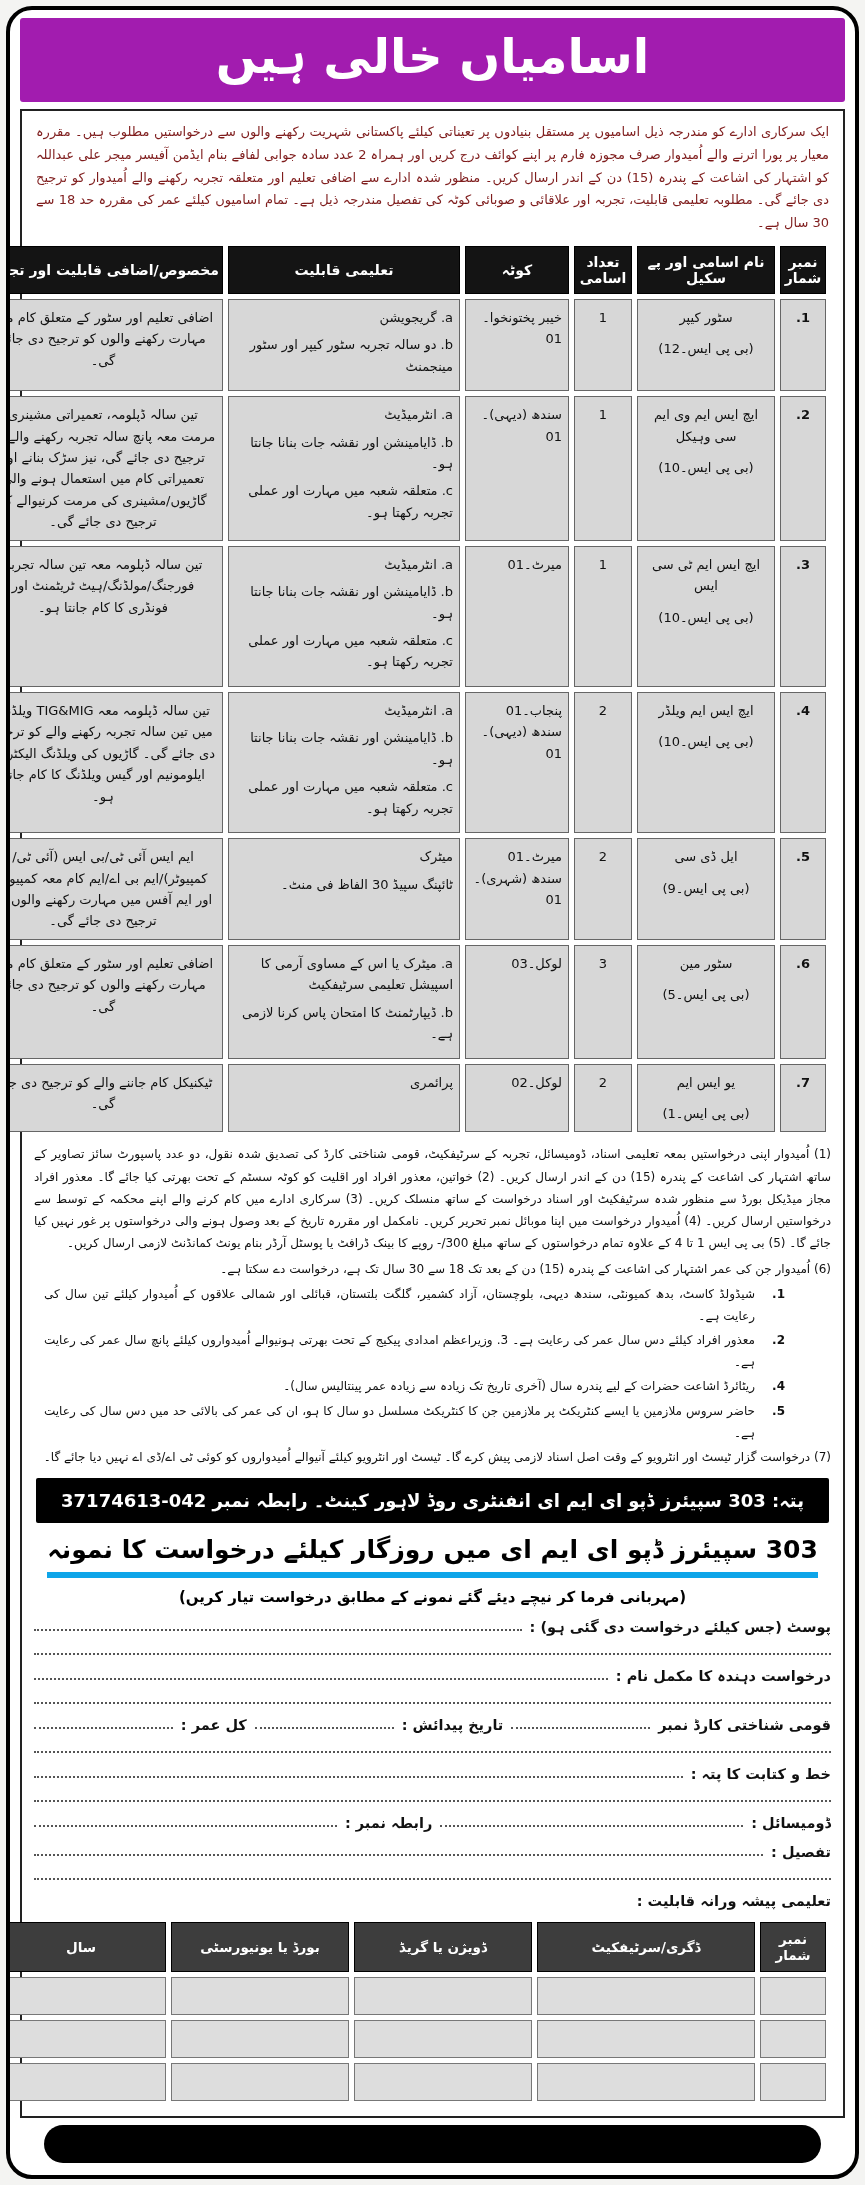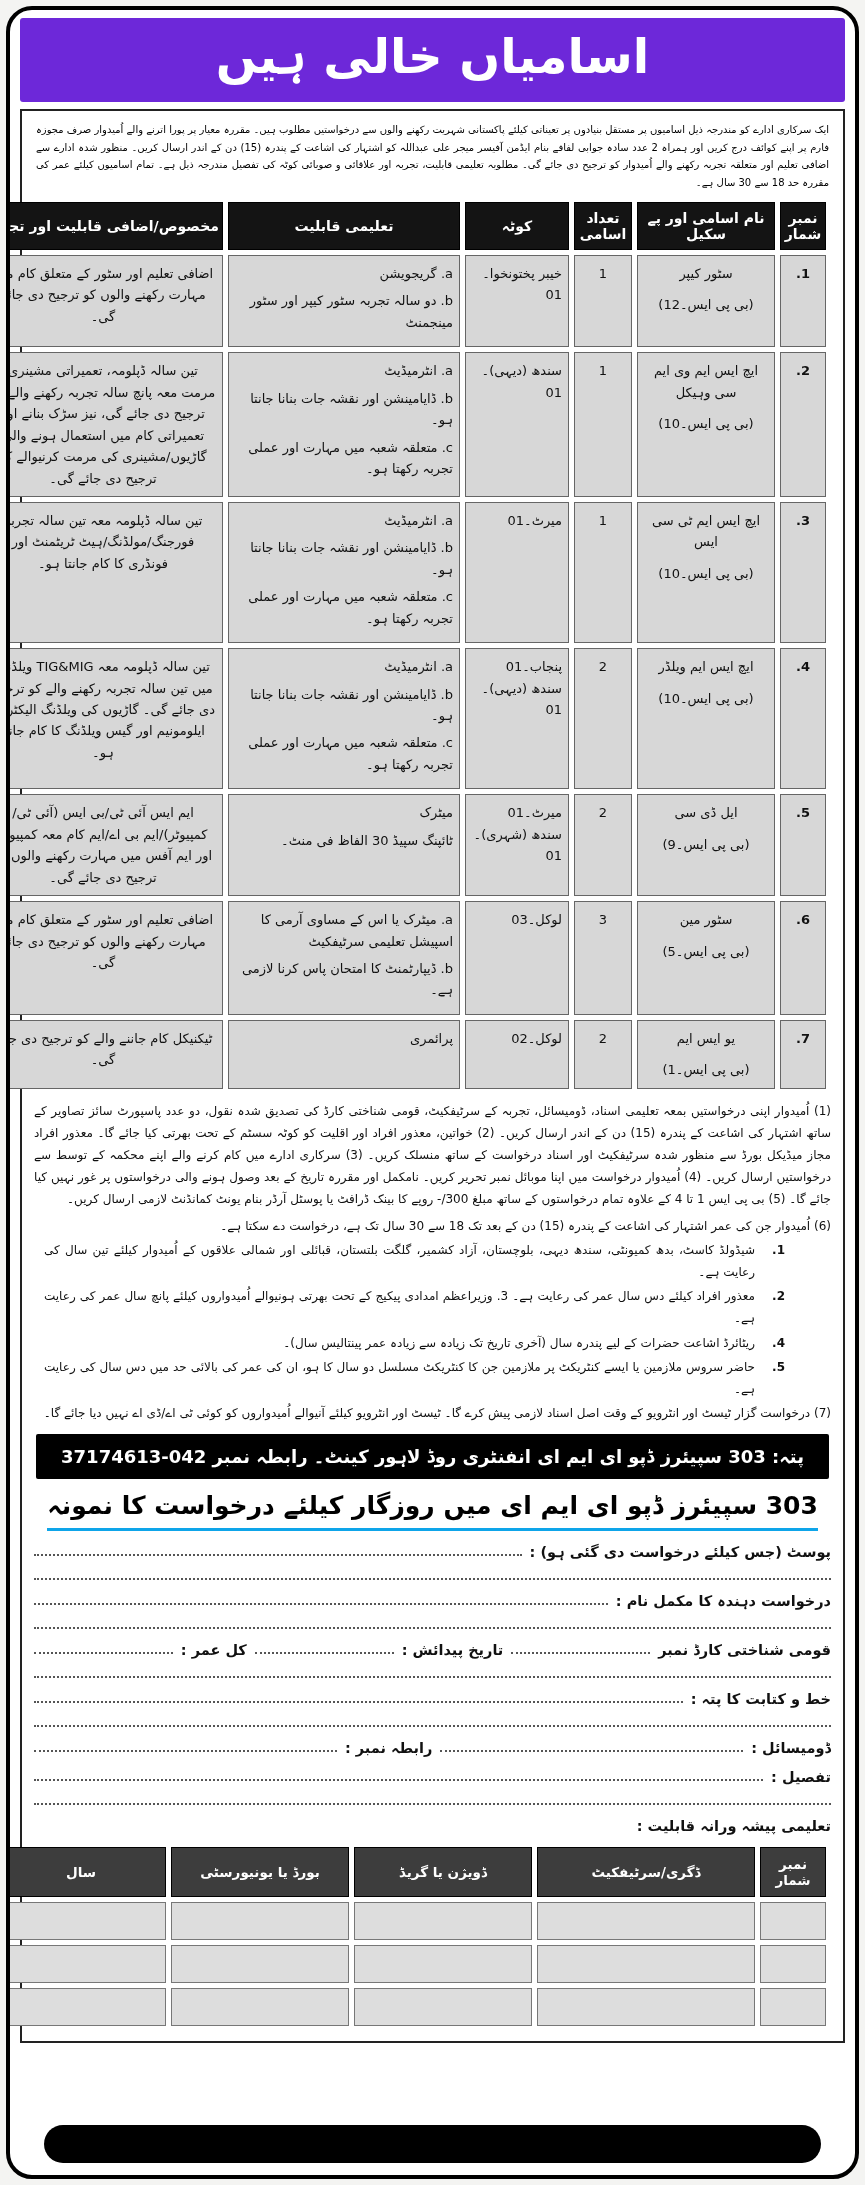--- a/index.html
+++ b/index.html
@@ -1,22 +1,22 @@
 <!DOCTYPE html>
 <html><head>
 <meta charset="utf-8">
 <style>
   html,body{margin:0;padding:0;background:#f4f4f2;}
   body{width:865px;height:2185px;position:relative;font-family:"DejaVu Sans",sans-serif;}
   .frame{position:absolute;left:6px;top:6px;right:6px;bottom:6px;border:4px solid #000;border-radius:26px;
          background:#fff;box-sizing:border-box;padding:8px 10px 64px 10px;overflow:hidden;}
-  .banner{background:#6d28d9;color:#fff;text-align:center;border-radius:3px;
+  .banner{background:#a21caf;color:#fff;text-align:center;border-radius:3px;
           font-size:48px;font-weight:bold;padding:10px 0 18px;letter-spacing:2px;}
   .inner{border:2px solid #222;margin-top:7px;padding:6px 12px 10px;direction:rtl;}
-  .intro{font-size:10px;line-height:1.75;text-align:justify;color:#000000;padding:4px 2px 6px;}
+  .intro{font-size:13px;line-height:1.75;text-align:justify;color:#7f1d1d;padding:4px 2px 6px;}
 
   table.vac{width:100%;border-collapse:separate;border-spacing:5px;table-layout:fixed;}
   table.vac th{background:#141414;color:#fff;font-size:14px;font-weight:bold;padding:7px 3px;border:1px solid #000;}
   table.vac td{background:#d7d7d7;border:1px solid #666;font-size:13px;line-height:1.65;
                padding:7px 6px;vertical-align:top;color:#111;}
   td.c-sno{text-align:center;font-weight:bold;}
   td.c-post{text-align:center;}
   td.c-post .scale{margin-top:10px;}
   td.c-count{text-align:center;}
   td.c-quota{text-align:right;}
@@ -26,21 +26,21 @@
   .notes{font-size:12px;line-height:1.85;text-align:justify;color:#111;margin-top:6px;}
   .note6{margin-top:4px;}
   .subitems{padding:2px 46px 0 10px;}
   .subitem{display:flex;gap:10px;margin-bottom:2px;}
   .subitem .num{font-weight:bold;min-width:20px;}
   .note7{margin-top:2px;}
 
   .addr{background:#000;color:#fff;border-radius:2px;text-align:center;
         font-size:18px;font-weight:bold;padding:12px 8px;margin:10px 2px 12px;}
   .form-title{width:fit-content;margin:0 auto;font-size:25px;font-weight:bold;text-align:center;
-              border-bottom:3px solid #0ea5e9;padding-bottom:8px;}
+              border-bottom:6px solid #0ea5e9;padding-bottom:8px;}
   .form-sub{text-align:center;font-size:15px;margin:10px 0 6px;font-weight:bold;}
 
   .fields{font-size:14.5px;color:#111;}
   .frow{display:flex;align-items:flex-end;gap:8px;margin-top:13px;}
   .frow .lbl{white-space:nowrap;font-weight:bold;}
   .lead{flex:1 1 30px;border-bottom:2px dotted #555;height:2px;margin-bottom:4px;}
   .full-lead{border-bottom:2px dotted #555;height:2px;margin-top:16px;}
 
   table.mini{width:100%;border-collapse:separate;border-spacing:5px;table-layout:fixed;margin-top:8px;}
   table.mini th{background:#3d3d3d;color:#fff;font-size:13.5px;font-weight:bold;padding:8px 3px;border:1px solid #000;}
@@ -217,20 +217,21 @@
           <span class="num">5.</span>
           <span>حاضر سروس ملازمین یا ایسے کنٹریکٹ پر ملازمین جن کا کنٹریکٹ مسلسل دو سال کا ہو، ان کی عمر کی بالائی حد میں دس سال کی رعایت ہے۔</span>
         </div>
       </div>
       <div class="note7">(7) درخواست گزار ٹیسٹ اور انٹرویو کے وقت اصل اسناد لازمی پیش کرے گا۔ ٹیسٹ اور انٹرویو کیلئے آنیوالے اُمیدواروں کو کوئی ٹی اے/ڈی اے نہیں دیا جائے گا۔</div>
     </div>
 
     <div class="addr">پتہ: 303 سپیئرز ڈپو ای ایم ای انفنٹری روڈ لاہور کینٹ۔ رابطہ نمبر 042-37174613</div>
 
     <div class="form-title">303 سپیئرز ڈپو ای ایم ای میں روزگار کیلئے درخواست کا نمونہ</div>
+    <div class="form-sub">(مہربانی فرما کر نیچے دیئے گئے نمونے کے مطابق درخواست تیار کریں)</div>
 
     <div class="fields">
       <div class="frow">
         <span class="lbl">پوسٹ (جس کیلئے درخواست دی گئی ہو) :</span>
         <span class="lead"></span>
       </div>
       <div class="full-lead"></div>
 
       <div class="frow">
         <span class="lbl">درخواست دہندہ کا مکمل نام :</span>

